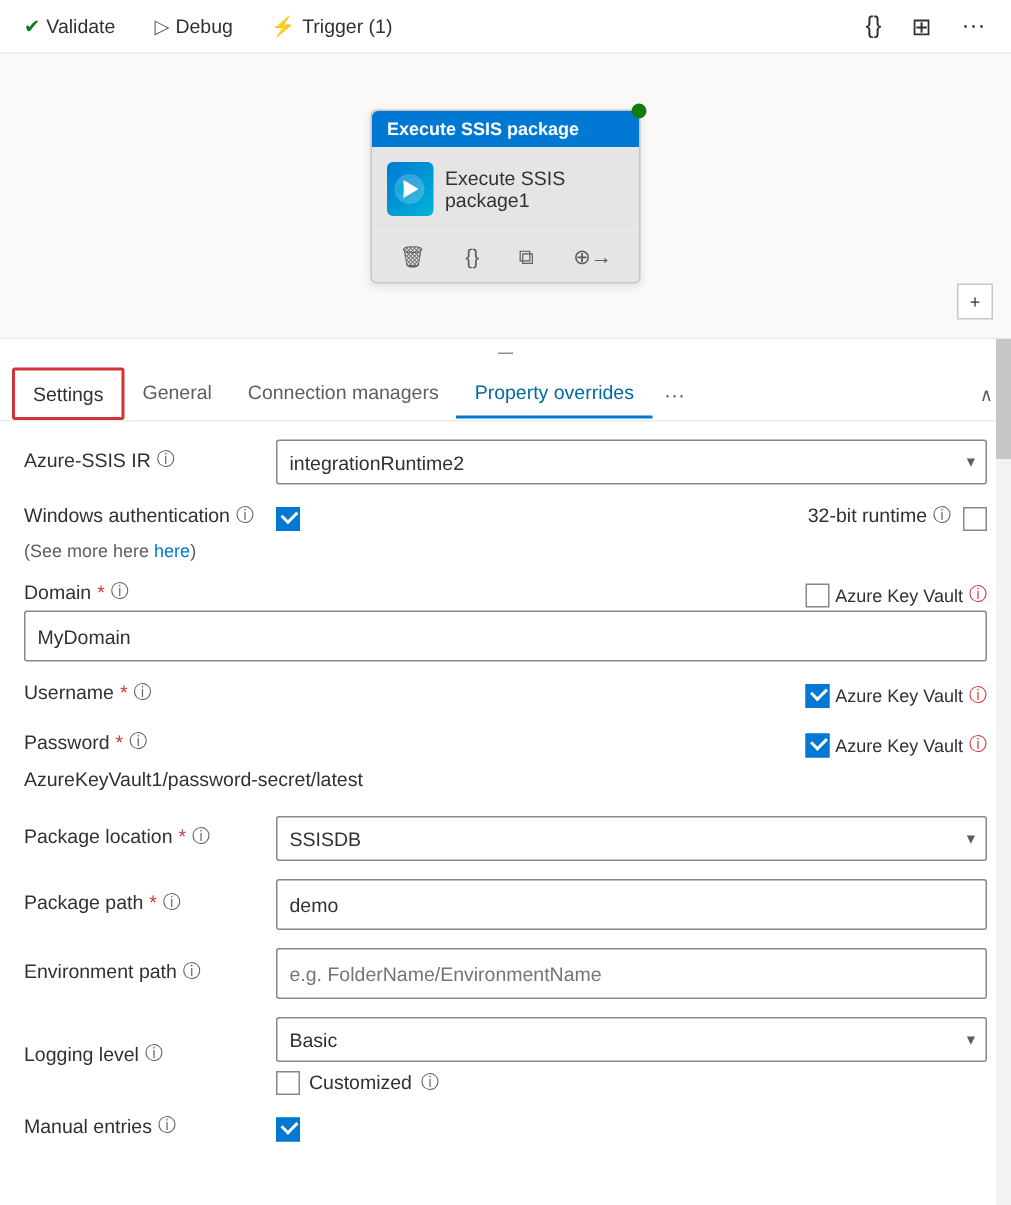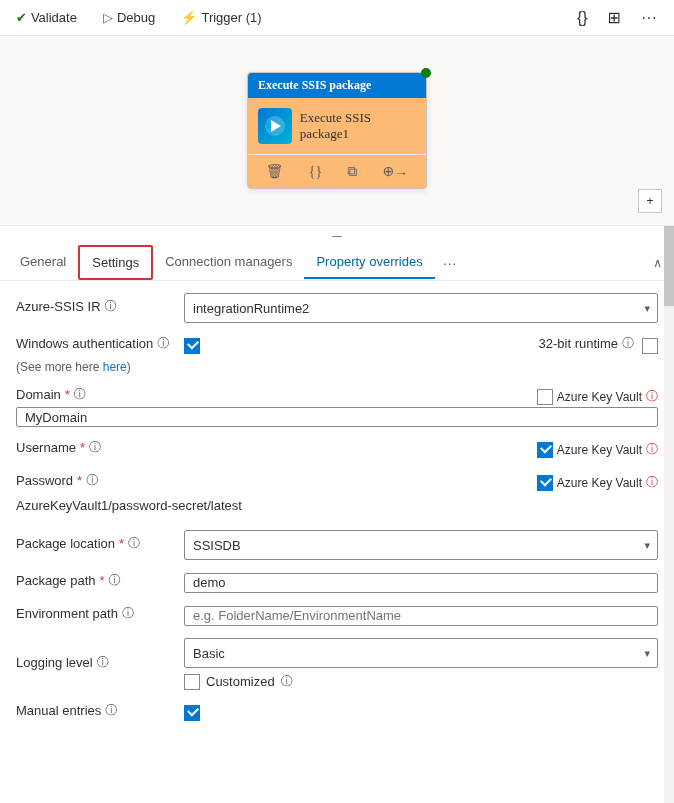--- a/index.html
+++ b/index.html
@@ -53,26 +53,25 @@
       background: #faf9f8;
       height: 190px;
       display: flex;
       align-items: center;
       justify-content: center;
       position: relative;
       border-bottom: 1px solid #edebe9;
     }
 
     .activity-card {
-      background: #fdba74;
+      background: #e5e5e5;
       border: 1px solid #c8c6c4;
       width: 180px;
       border-radius: 4px;
       box-shadow: 0 2px 6px rgba(0,0,0,0.1);
-      font-family: Liberation Serif, serif;
     }
     .activity-card-header {
       background: #0078d4;
       color: #fff;
       font-size: 12px;
       font-weight: 600;
       padding: 5px 10px;
       border-radius: 4px 4px 0 0;
     }
     .activity-card-body {
@@ -216,21 +215,21 @@
       font-size: 12px;
       cursor: help;
     }
 
     .form-input {
       width: 100%;
       border: 1px solid #8a8886;
       padding: 5px 8px;
       font-size: 13px;
       color: #323130;
-      height: 20px;
+      height: 34px;
       border-radius: 2px;
     }
 
     .form-select-wrap {
       position: relative;
       display: inline-block;
       width: 100%;
     }
     .form-select {
       width: 100%;
@@ -395,25 +394,25 @@
   <div class="scroll-handle">
     <div class="scroll-btn">+</div>
   </div>
 </div>
 
 <div class="minimize-bar">
   <span>—</span>
 </div>
 
 <div class="tabs-bar">
+  <div class="tab highlighted">
+    <span>Settings</span>
+  </div>
   <div class="tab">
     <span>General</span>
-  </div>
-  <div class="tab highlighted">
-    <span>Settings</span>
   </div>
   <div class="tab">
     <span>Connection managers</span>
   </div>
   <div class="tab active">
     <span>Property overrides</span>
   </div>
   <div class="tab-more">···</div>
   <div class="collapse-btn">∧</div>
 </div>

